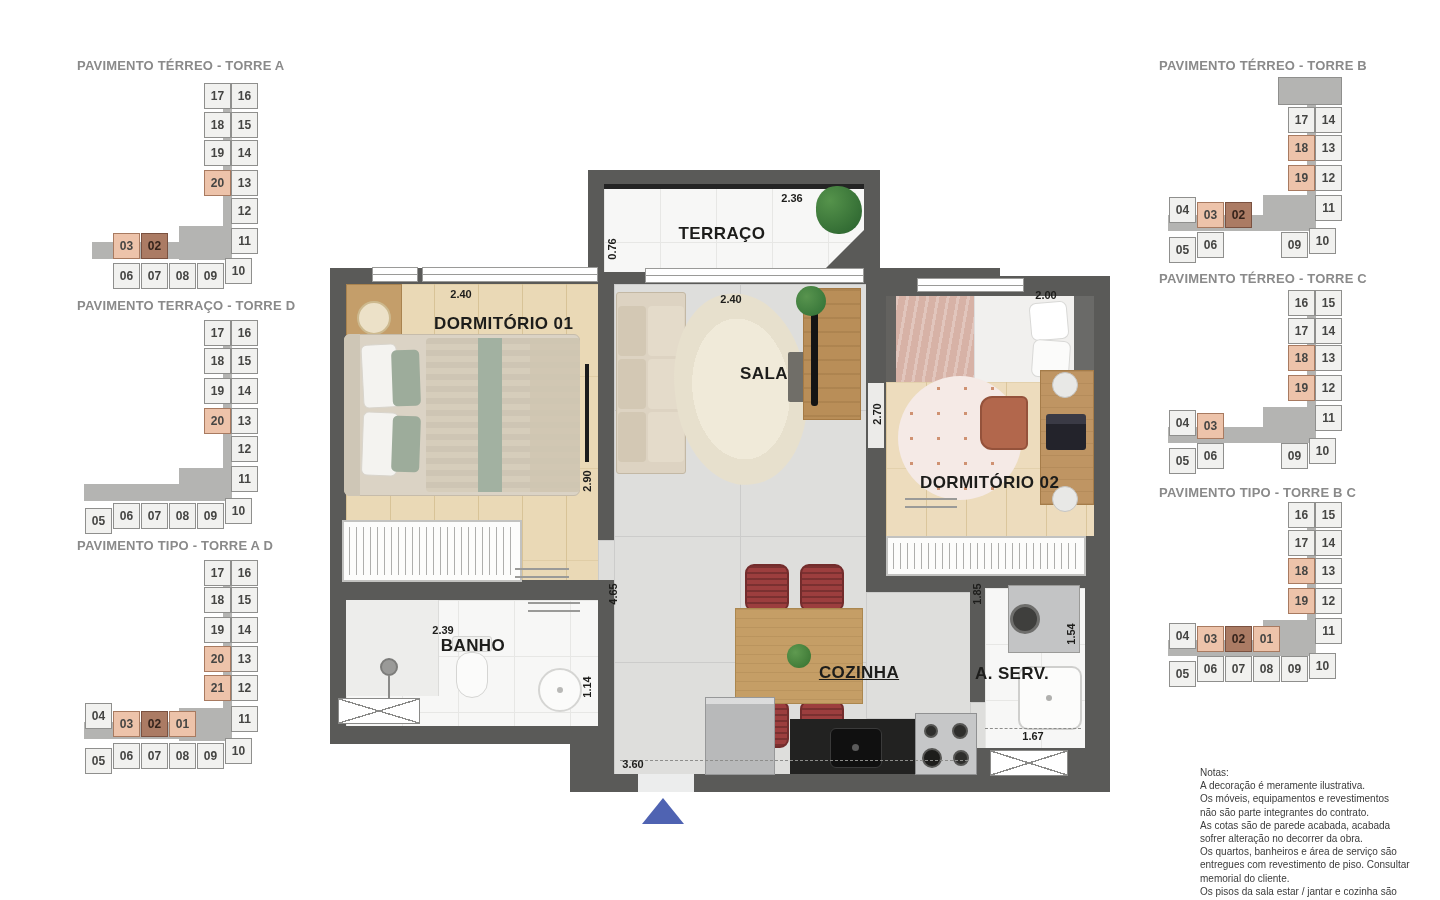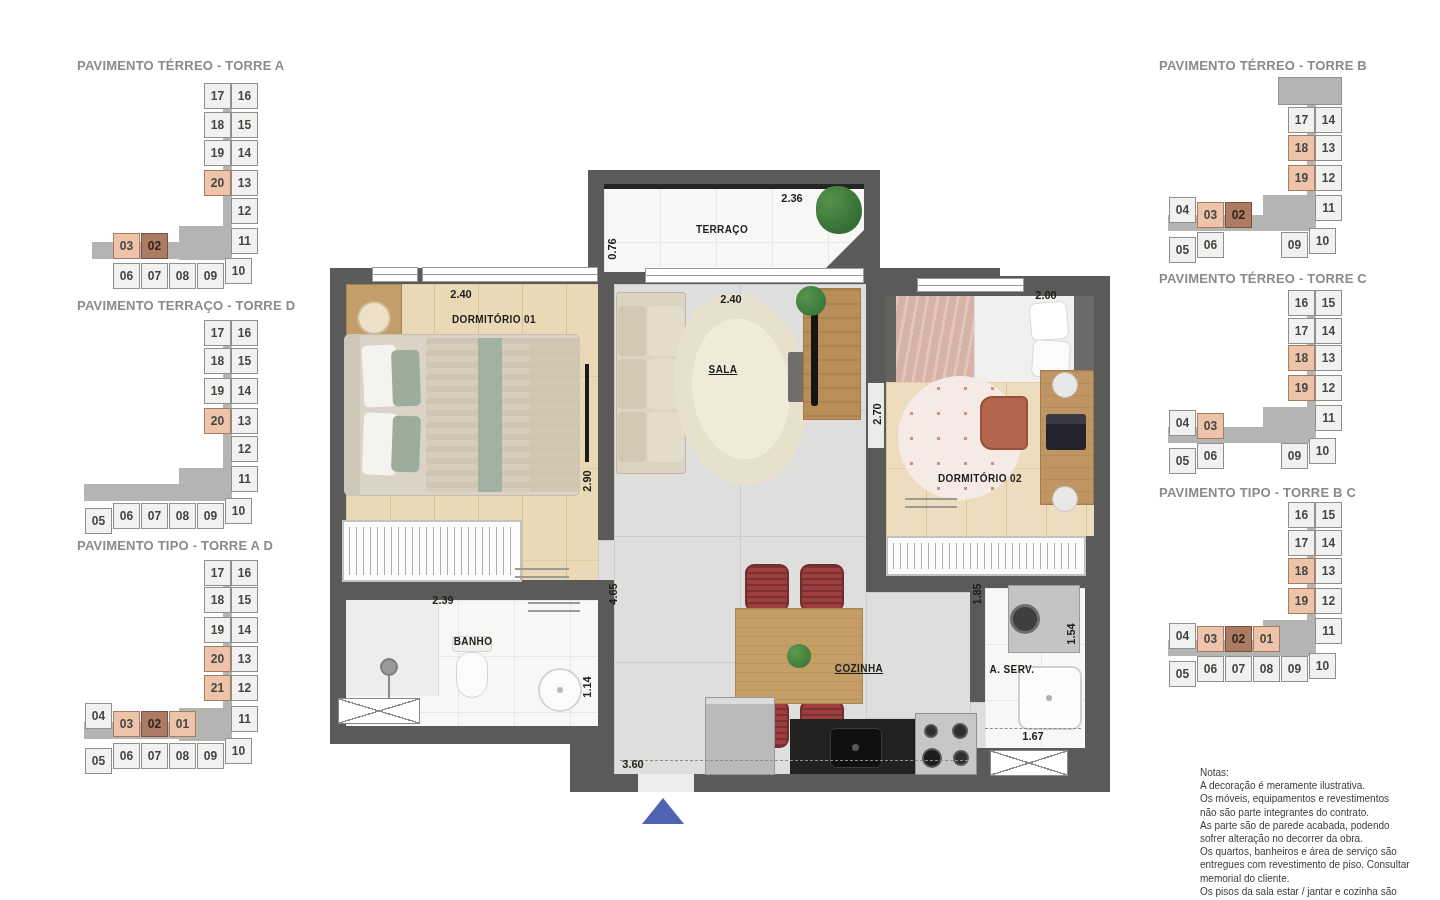--- a/index.html
+++ b/index.html
@@ -31,21 +31,21 @@
      background-image:linear-gradient(#cccccb 1px,transparent 1px),linear-gradient(90deg,#cccccb 1px,transparent 1px);
      background-size:126px 126px;}
   .wood1{background:#ead9b6;
      background-image:linear-gradient(90deg,#d8c397 1px,transparent 1px),linear-gradient(#e0cda6 1px,transparent 1px);
      background-size:44px 92px;}
   .wood2{background:#eddcbd;
      background-image:linear-gradient(90deg,#dbc69c 1px,transparent 1px),linear-gradient(#e3d1ad 1px,transparent 1px);
      background-size:40px 86px;}
   .win{position:absolute;background:#ffffff;border:1px solid #9a9a98;box-sizing:border-box;
        background-image:linear-gradient(to bottom,transparent 6px,#9a9a98 6px,#9a9a98 7px,transparent 7px);}
-  .rlabel{position:absolute;width:120px;text-align:center;font-size:10px;font-weight:bold;
+  .rlabel{position:absolute;width:120px;text-align:center;font-size:17px;font-weight:bold;
           color:#1d1d1b;letter-spacing:.4px;white-space:nowrap;}
   .dim{position:absolute;width:40px;text-align:center;font-size:11px;font-weight:bold;color:#1d1d1b;}
   .dimv{position:absolute;width:34px;text-align:center;font-size:11px;font-weight:bold;color:#1d1d1b;
         transform:rotate(-90deg);transform-origin:center;}
   .xbox{position:absolute;background:
      linear-gradient(to top right,transparent calc(50% - .7px),#8a8a88 calc(50% - .7px),#8a8a88 calc(50% + .7px),transparent calc(50% + .7px)),
      linear-gradient(to bottom right,transparent calc(50% - .7px),#8a8a88 calc(50% - .7px),#8a8a88 calc(50% + .7px),transparent calc(50% + .7px)),
      #ffffff;border:1px solid #8a8a88;box-sizing:border-box;}
   .wardrobe{position:absolute;background:#fcfcfb;border:2px solid #c2c2c0;box-sizing:border-box;padding:5px;}
   .wardrobe::before{content:"";display:block;width:100%;height:100%;
@@ -331,49 +331,49 @@
   <div class="a" style="left:486px;top:18px;width:46px;height:48px;border-radius:46% 54% 50% 50%;background:radial-gradient(circle at 30% 30%,#55934b,#275f2c);"></div>
 
   <div class="doorglyph" style="left:185px;top:400px;width:54px;"></div>
   <div class="doorglyph" style="left:198px;top:434px;width:52px;"></div>
   <div class="doorglyph" style="left:575px;top:330px;width:52px;"></div>
   <div class="dash-h" style="left:290px;top:592px;width:348px;"></div>
   <div class="dash-h" style="left:655px;top:560px;width:96px;"></div>
 
   <div class="rlabel" style="left:332px;top:56px;">TERRAÇO</div>
   <div class="rlabel" style="left:104px;top:146px;">DORMITÓRIO 01</div>
-  <div class="rlabel" style="left:333px;top:196px;text-decoration:underline;">SALA</div>
+  <div class="rlabel" style="left:374px;top:196px;">SALA</div>
   <div class="rlabel" style="left:590px;top:305px;">DORMITÓRIO 02</div>
   <div class="rlabel" style="left:83px;top:468px;">BANHO</div>
   <div class="rlabel" style="left:469px;top:495px;text-decoration:underline;">COZINHA</div>
   <div class="rlabel" style="left:622px;top:496px;">A. SERV.</div>
 
   <div class="dim" style="left:442px;top:24px;">2.36</div>
   <div class="dimv" style="left:265px;top:75px;">0.76</div>
   <div class="dim" style="left:111px;top:120px;">2.40</div>
   <div class="dimv" style="left:240px;top:307px;">2.90</div>
   <div class="dim" style="left:381px;top:125px;">2.40</div>
   <div class="dim" style="left:696px;top:121px;">2.00</div>
   <div class="dimv" style="left:530px;top:240px;">2.70</div>
-  <div class="dim" style="left:93px;top:426px;">2.39</div>
+  <div class="dim" style="left:93px;top:456px;">2.39</div>
   <div class="dimv" style="left:240px;top:513px;">1.14</div>
   <div class="dimv" style="left:266px;top:420px;">4.65</div>
   <div class="dim" style="left:283px;top:590px;">3.60</div>
   <div class="dimv" style="left:630px;top:420px;">1.85</div>
   <div class="dimv" style="left:724px;top:460px;">1.54</div>
   <div class="dim" style="left:683px;top:562px;">1.67</div>
 
   <div class="tri" style="left:312px;top:630px;border-bottom:26px solid #4f63b2;"></div>
 </div>
 
 <div id="notes">
     <div>Notas:</div>
     <div>A decoração é meramente ilustrativa.</div>
     <div>Os móveis, equipamentos e revestimentos</div>
     <div>não são parte integrantes do contrato.</div>
-    <div>As parte são de parede acabada, podendo</div>
+    <div>As cotas são de parede acabada, acabada</div>
     <div>sofrer alteração no decorrer da obra.</div>
     <div>Os quartos, banheiros e área de serviço são</div>
     <div>entregues com revestimento de piso. Consultar</div>
     <div>memorial do cliente.</div>
     <div>Os pisos da sala estar / jantar e cozinha são</div>
     <div>meramente ilustrativos. Consultar memorial do</div>
   </div>
 
 </body></html>

